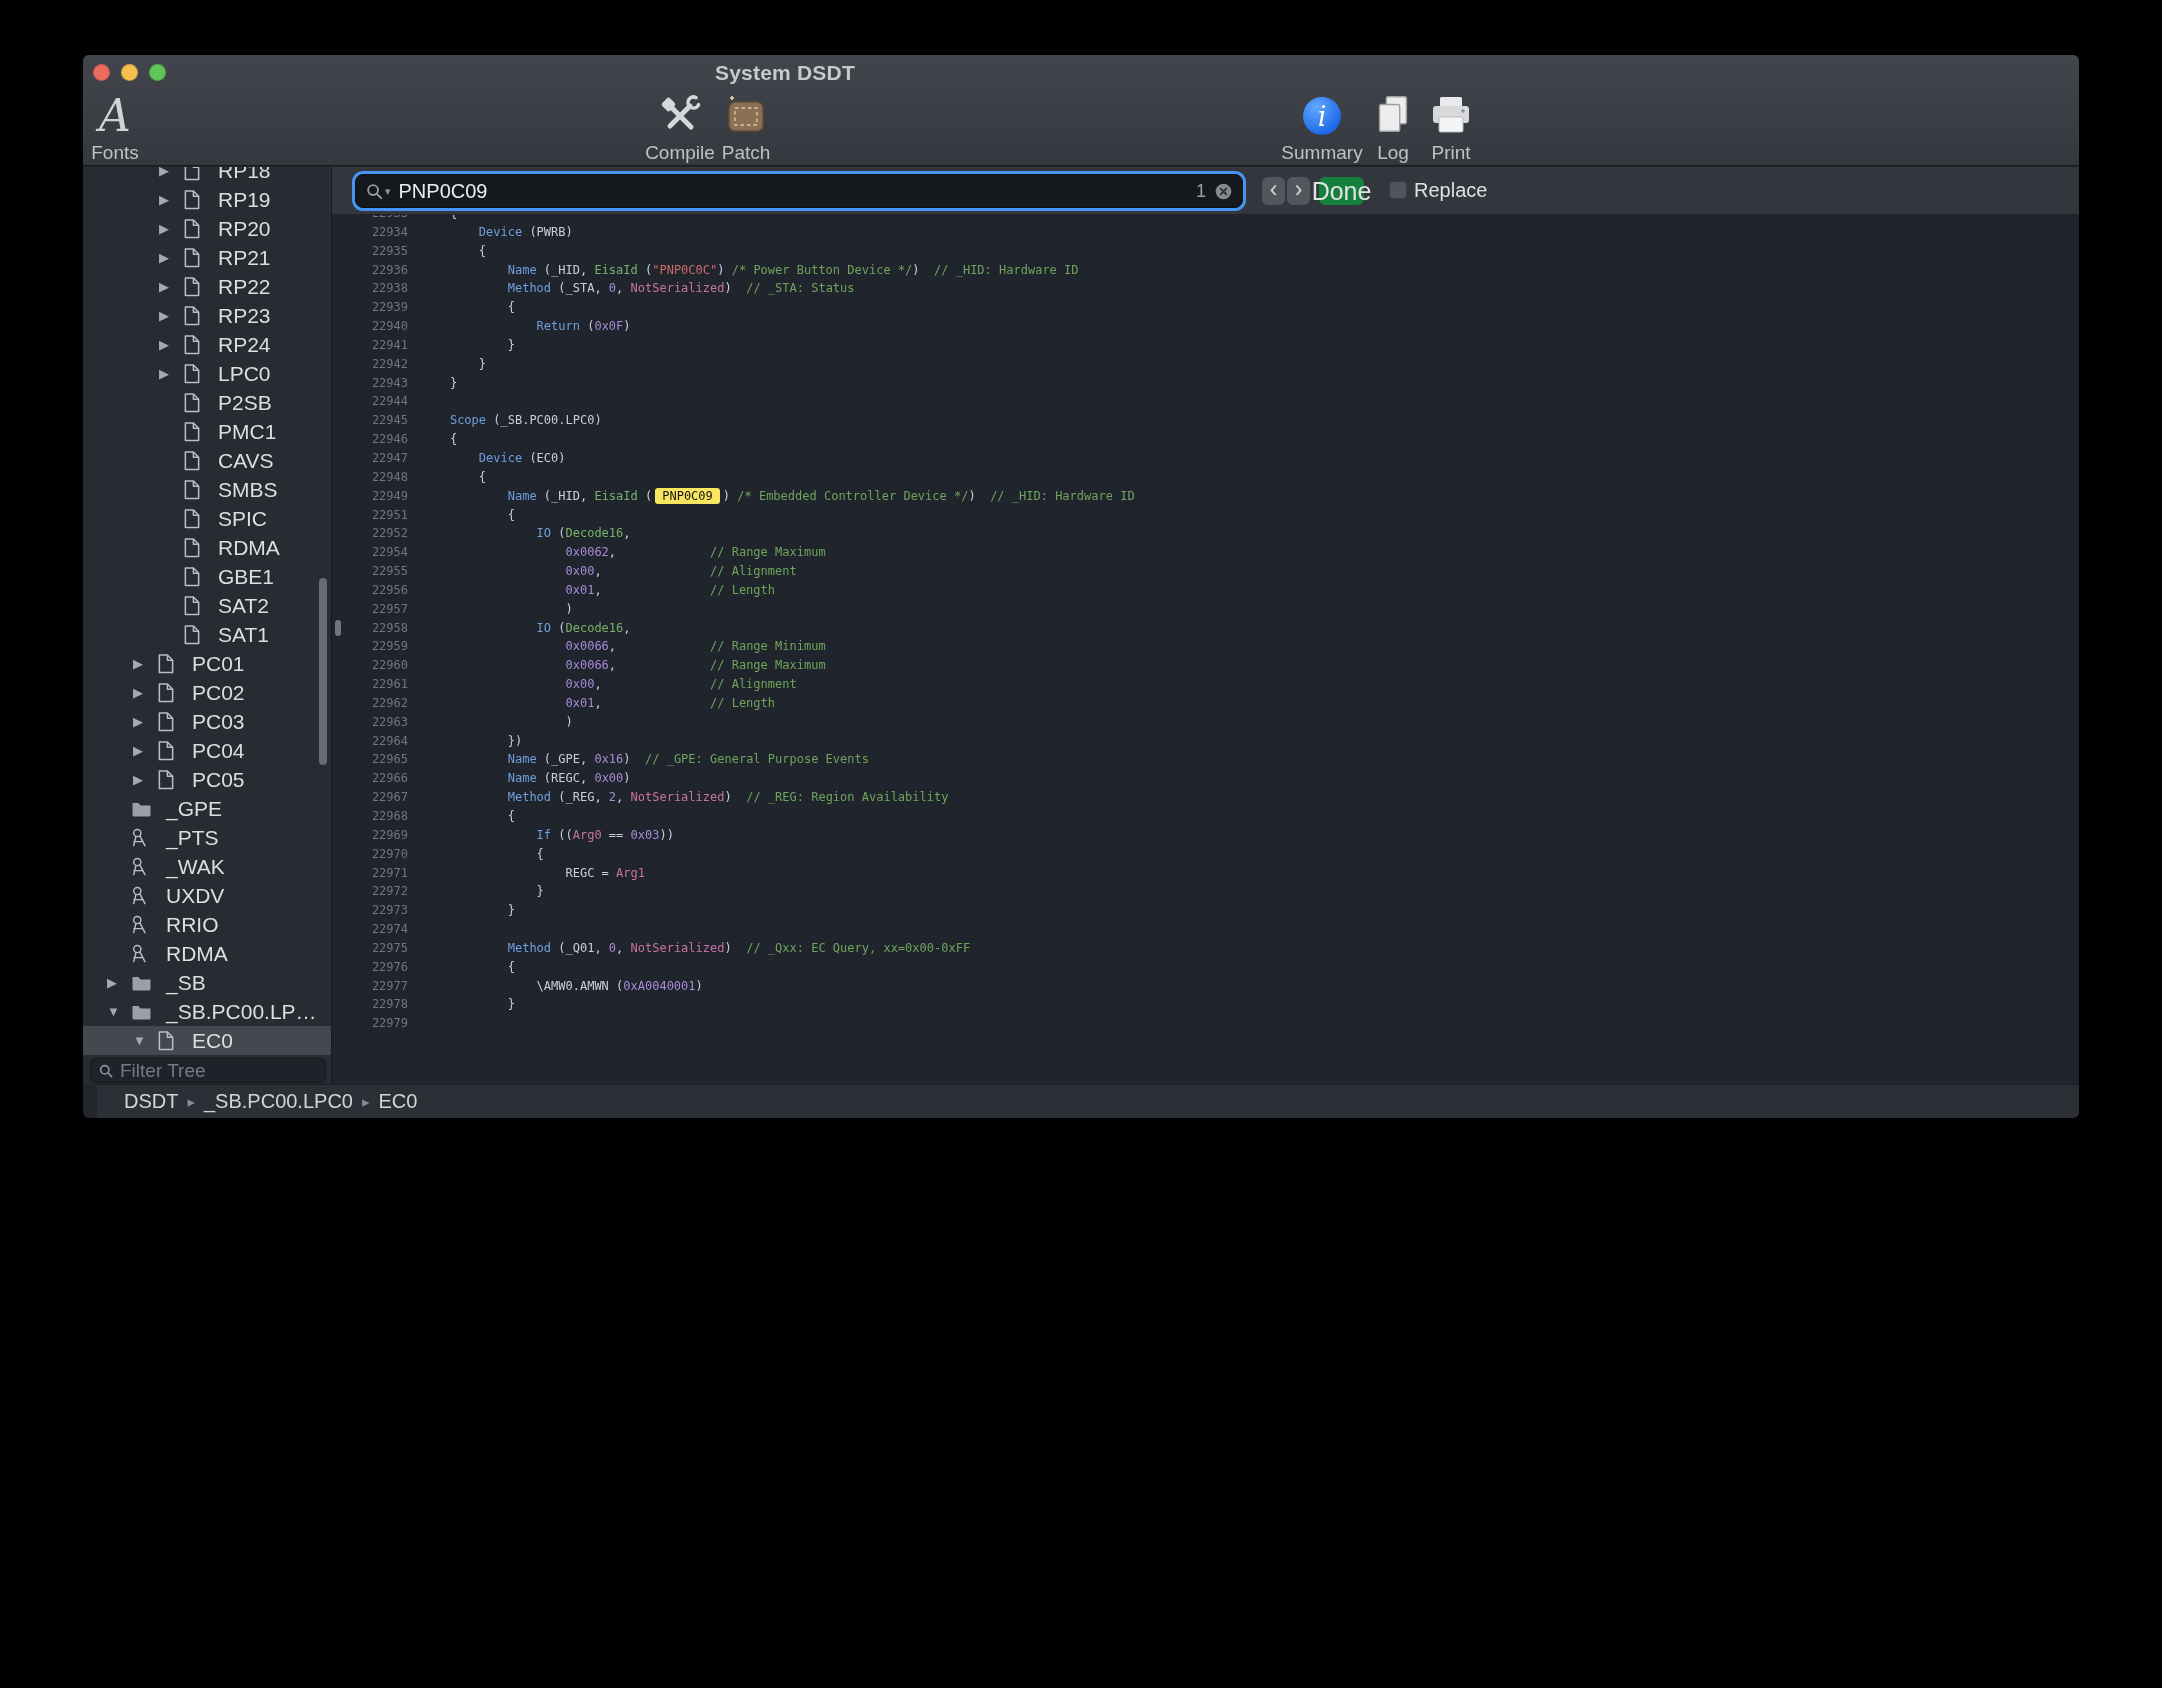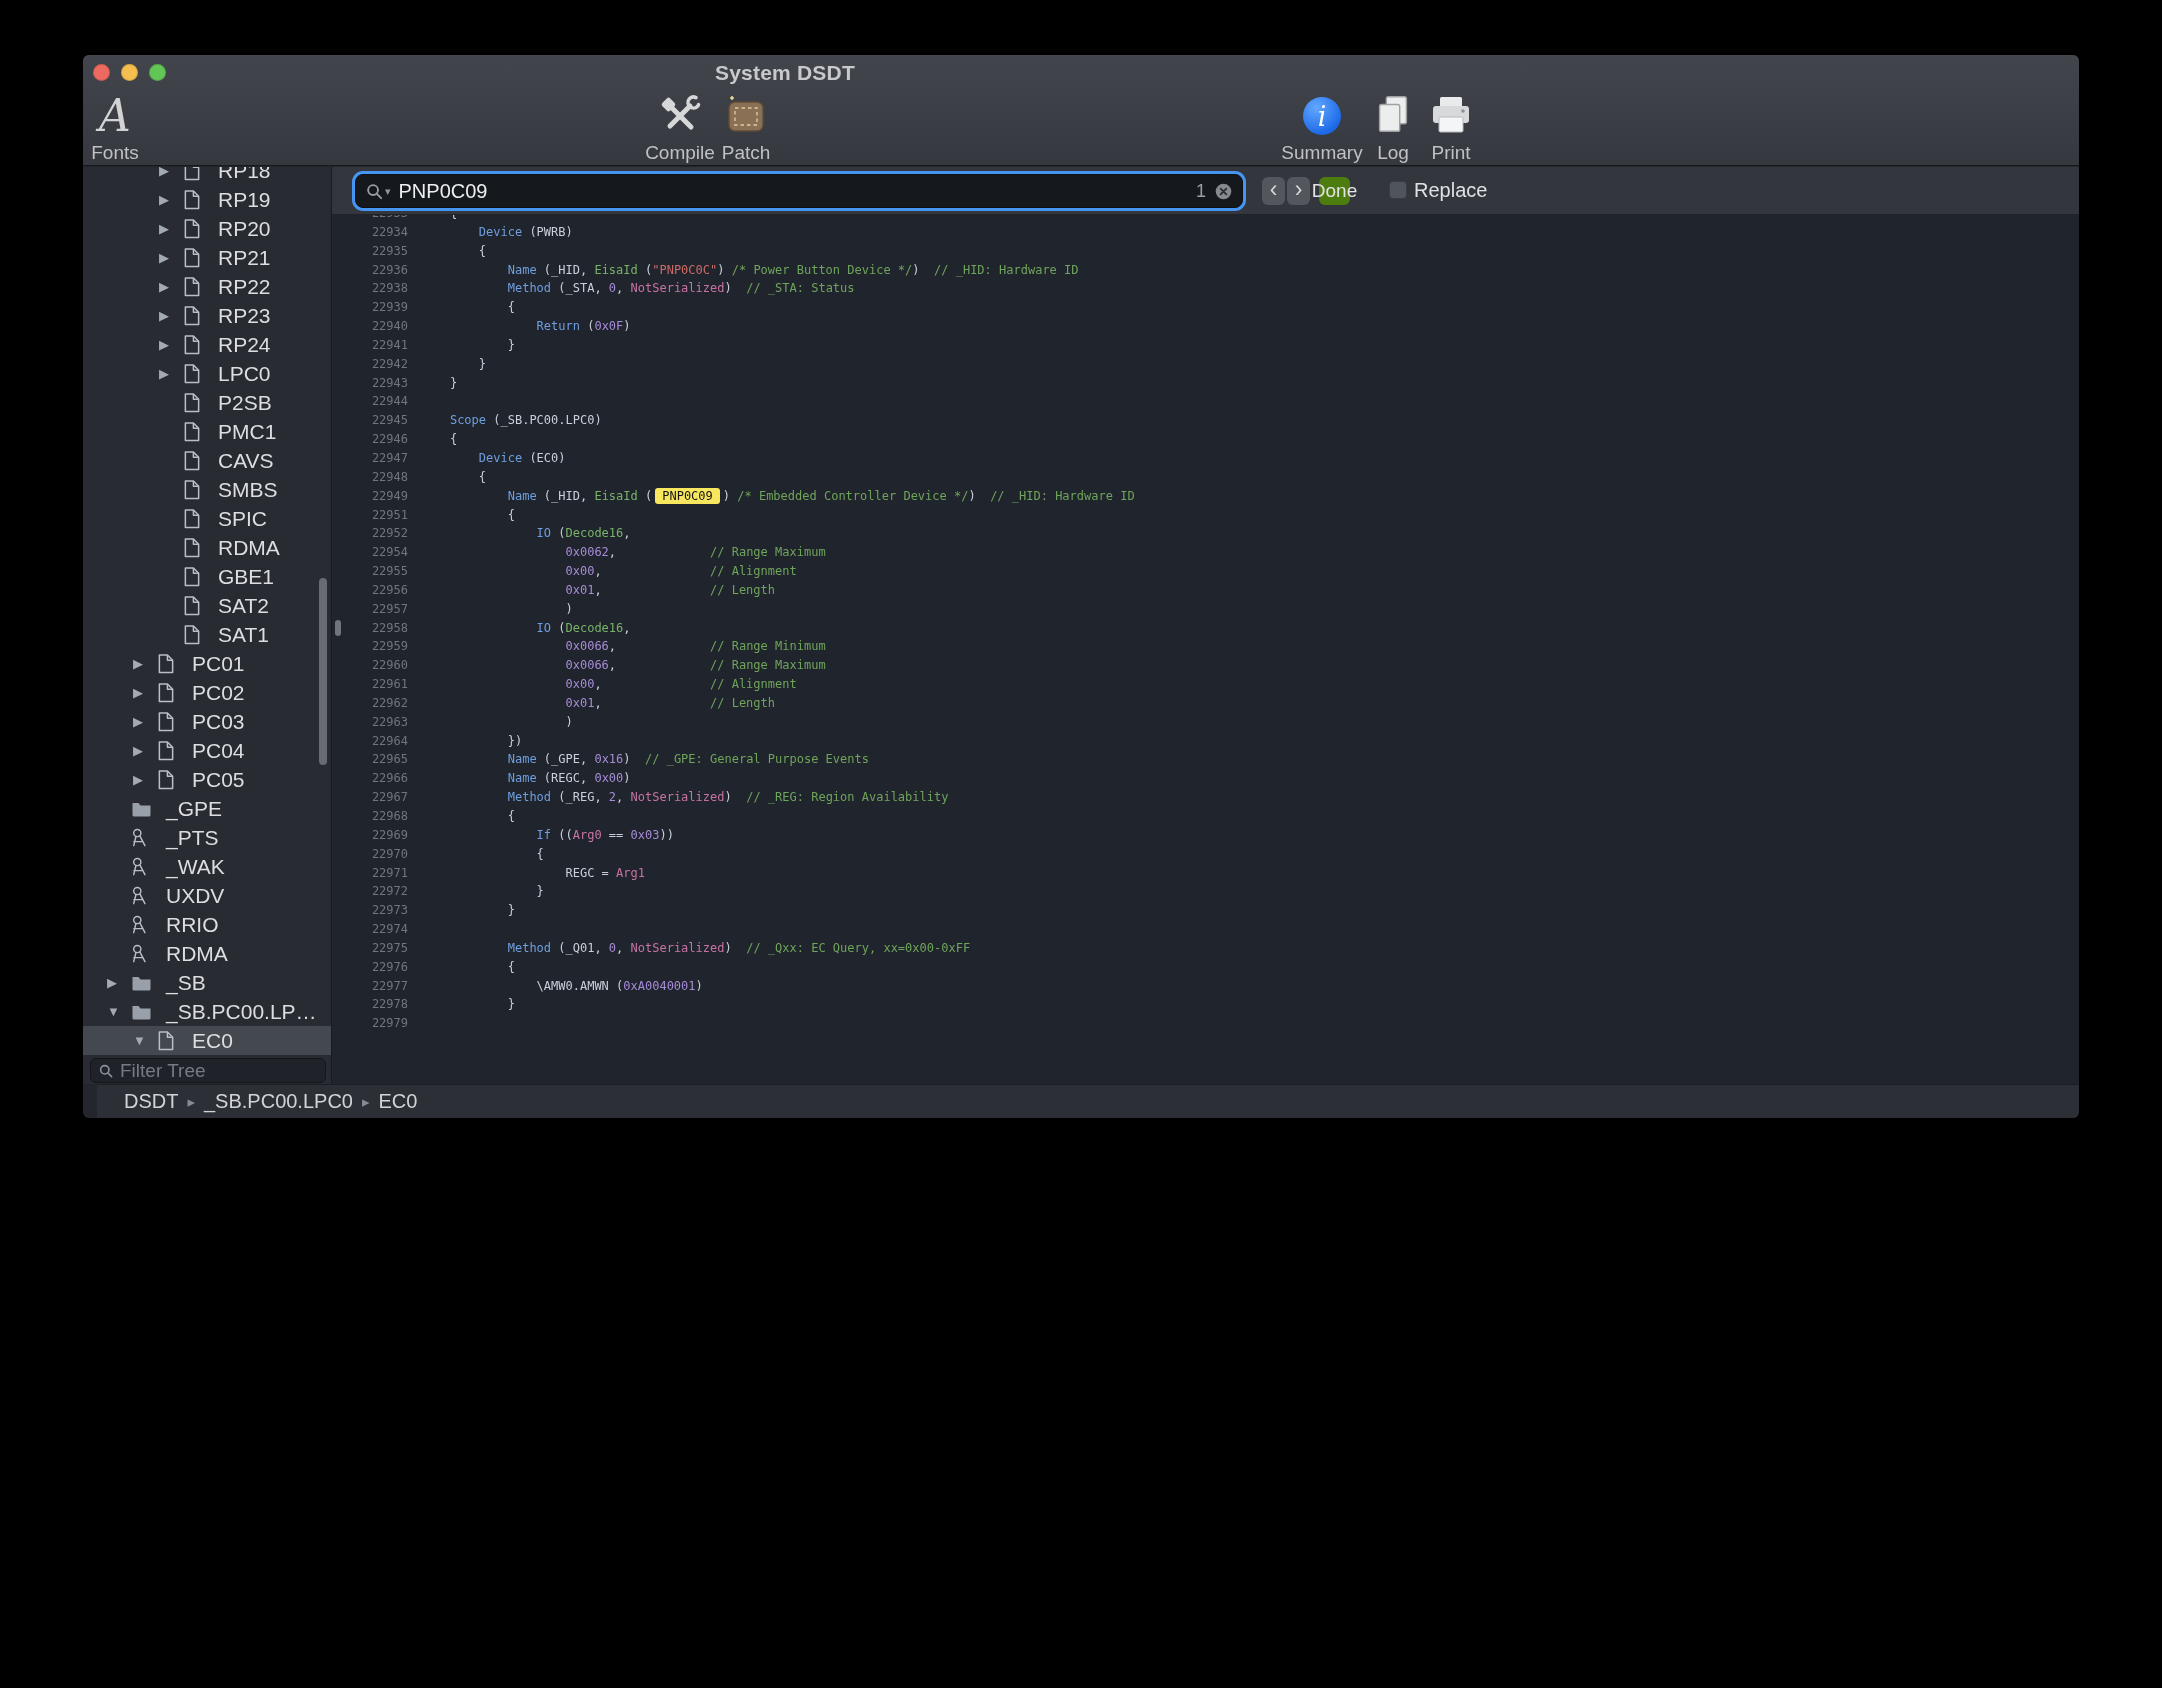--- a/index.html
+++ b/index.html
@@ -60,22 +60,22 @@
             box-shadow:0 0 0 3px #4795f2; display:flex; align-items:center; }
   .sf-mag { margin-left:9px; display:flex; align-items:center; }
   .sf-caret { font-size:11px; color:#8f959c; margin-left:1px; }
   .sf-input { flex:1; background:transparent; border:none; outline:none; color:#eceef0;
               font-size:20px; padding-left:8px; font-family:"Liberation Sans", sans-serif; min-width:0; }
   .sf-count { font-size:18px; color:#9aa0a7; margin-right:8px; }
   .sf-clear { margin-right:9px; display:flex; align-items:center; }
   .navbtn { position:absolute; top:10px; width:23px; height:28px; background:#53565d;
             border-radius:6px; color:#d4d6d9; font-size:23px; line-height:25px; text-align:center; }
   .navbtn.prev { left:930px; } .navbtn.next { left:955px; }
-  .donebtn { position:absolute; left:987px; top:10px; width:31px; height:28px; background:#4d7c0f;
-             border-radius:6px; color:#e2e3e5; font-size:19px; display:flex;
+  .donebtn { position:absolute; left:987px; top:10px; width:45px; height:28px; background:#15803d;
+             border-radius:6px; color:#e2e3e5; font-size:25px; display:flex;
              align-items:center; justify-content:center; }
   .chk { position:absolute; left:1057px; top:14px; width:18px; height:18px;
          background:#50545b; border:1px solid #3a3d43; border-radius:4px; }
   .chk-label { position:absolute; left:1082px; top:12px; font-size:20px; color:#dfe1e3; }
 
   .codewrap { position:absolute; top:48px; left:0; right:0; bottom:0; overflow:hidden; }
   .codelines { margin-top:-11px; }
   .cl { height:18.857px; display:flex; font-family:"DejaVu Sans Mono", monospace;
         font-size:12px; line-height:18.857px; white-space:pre; }
   .ln { width:76px; flex:none; text-align:right; color:#71767e; }

